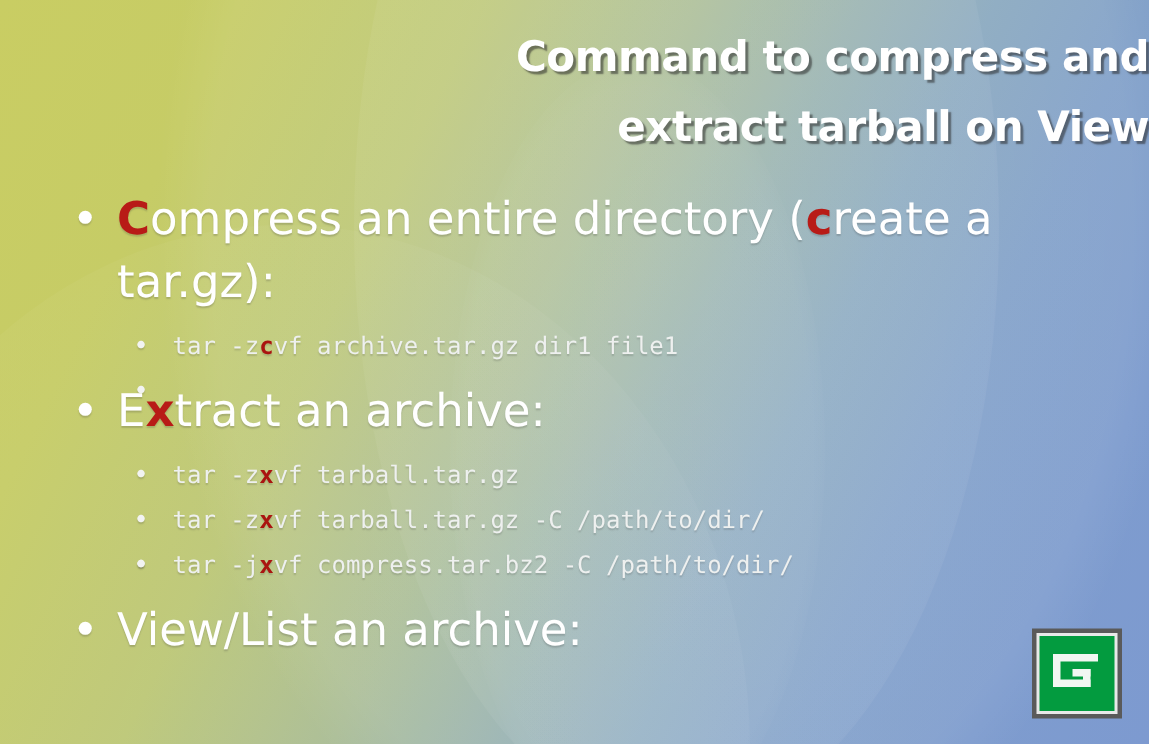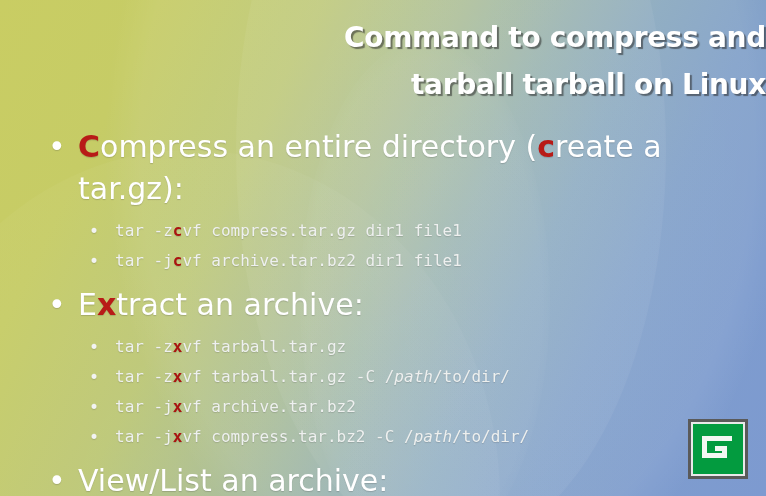--- a/index.html
+++ b/index.html
@@ -112,21 +112,21 @@
     left: 89px;
     top: 0;
     width: 16px;
     font-family: "DejaVu Sans", sans-serif;
     font-size: 17px;
     line-height: 30px;
     color: #f2f3f2;
   }
   .hl { color: #b81b17; font-weight: bold; }
   .hl-sm { color: #aa1410; font-weight: bold; }
-  .ital { font-style: italic; }
+  .ital { }
 
   .sec-gap-a { height: 6px; }
   .sec-gap-b { height: 8px; }
 
   
   #logo {
     position: absolute;
     left: 688px; top: 419px;
     width: 60px; height: 60px;
     background: #5a5a5a;
@@ -163,34 +163,34 @@
 
 <div id="slide">
 
   <div class="swoosh swoosh-a"></div>
   <div class="swoosh swoosh-b"></div>
   <div class="swoosh swoosh-c"></div>
   <div class="swoosh swoosh-d"></div>
 
   <div id="title">
     <span class="tline">Command to compress and</span>
-    <span class="tline">tarball tarball on Linux</span>
+    <span class="tline">extract tarball on View</span>
   </div>
 
   <div id="body">
       <div class="l1"><span class="bul">•</span><span><span class="hl">C</span><span>ompress an entire directory (</span><span class="hl">c</span><span>reate a tar.gz):</span></span></div>
       <div class="sec-gap-a"></div>
-      <div class="l2"><span class="bul">•</span><span><span>tar -z</span><span class="hl-sm">c</span><span>vf compress.tar.gz dir1 file1</span></span></div>
-      <div class="l2"><span class="bul">•</span><span><span>tar -j</span><span class="hl-sm">c</span><span>vf archive.tar.bz2 dir1 file1</span></span></div>
+      <div class="l2"><span class="bul">•</span><span><span>tar -z</span><span class="hl-sm">c</span><span>vf archive.tar.gz dir1 file1</span></span></div>
+      <div class="l2"><span class="bul">•</span></div>
       <div class="sec-gap-b"></div>
       <div class="l1"><span class="bul">•</span><span><span>E</span><span class="hl">x</span><span>tract an archive:</span></span></div>
       <div class="sec-gap-a"></div>
       <div class="l2"><span class="bul">•</span><span><span>tar -z</span><span class="hl-sm">x</span><span>vf tarball.tar.gz</span></span></div>
       <div class="l2"><span class="bul">•</span><span><span>tar -z</span><span class="hl-sm">x</span><span>vf tarball.tar.gz -C /</span><span class="ital">path</span><span>/to/dir/</span></span></div>
-      <div class="l2"><span class="bul">•</span><span><span>tar -j</span><span class="hl-sm">x</span><span>vf archive.tar.bz2</span></span></div>
+      <div class="l2"><span class="bul">•</span></div>
       <div class="l2"><span class="bul">•</span><span><span>tar -j</span><span class="hl-sm">x</span><span>vf compress.tar.bz2 -C /</span><span class="ital">path</span><span>/to/dir/</span></span></div>
       <div class="sec-gap-b"></div>
       <div class="l1"><span class="bul">•</span><span><span>View/List an archive:</span></span></div>
     </div>
 
   <div id="logo">
     <div class="inner">
       <div class="fill">
         <span class="gbar g-top"></span>
         <span class="gbar g-left"></span>

